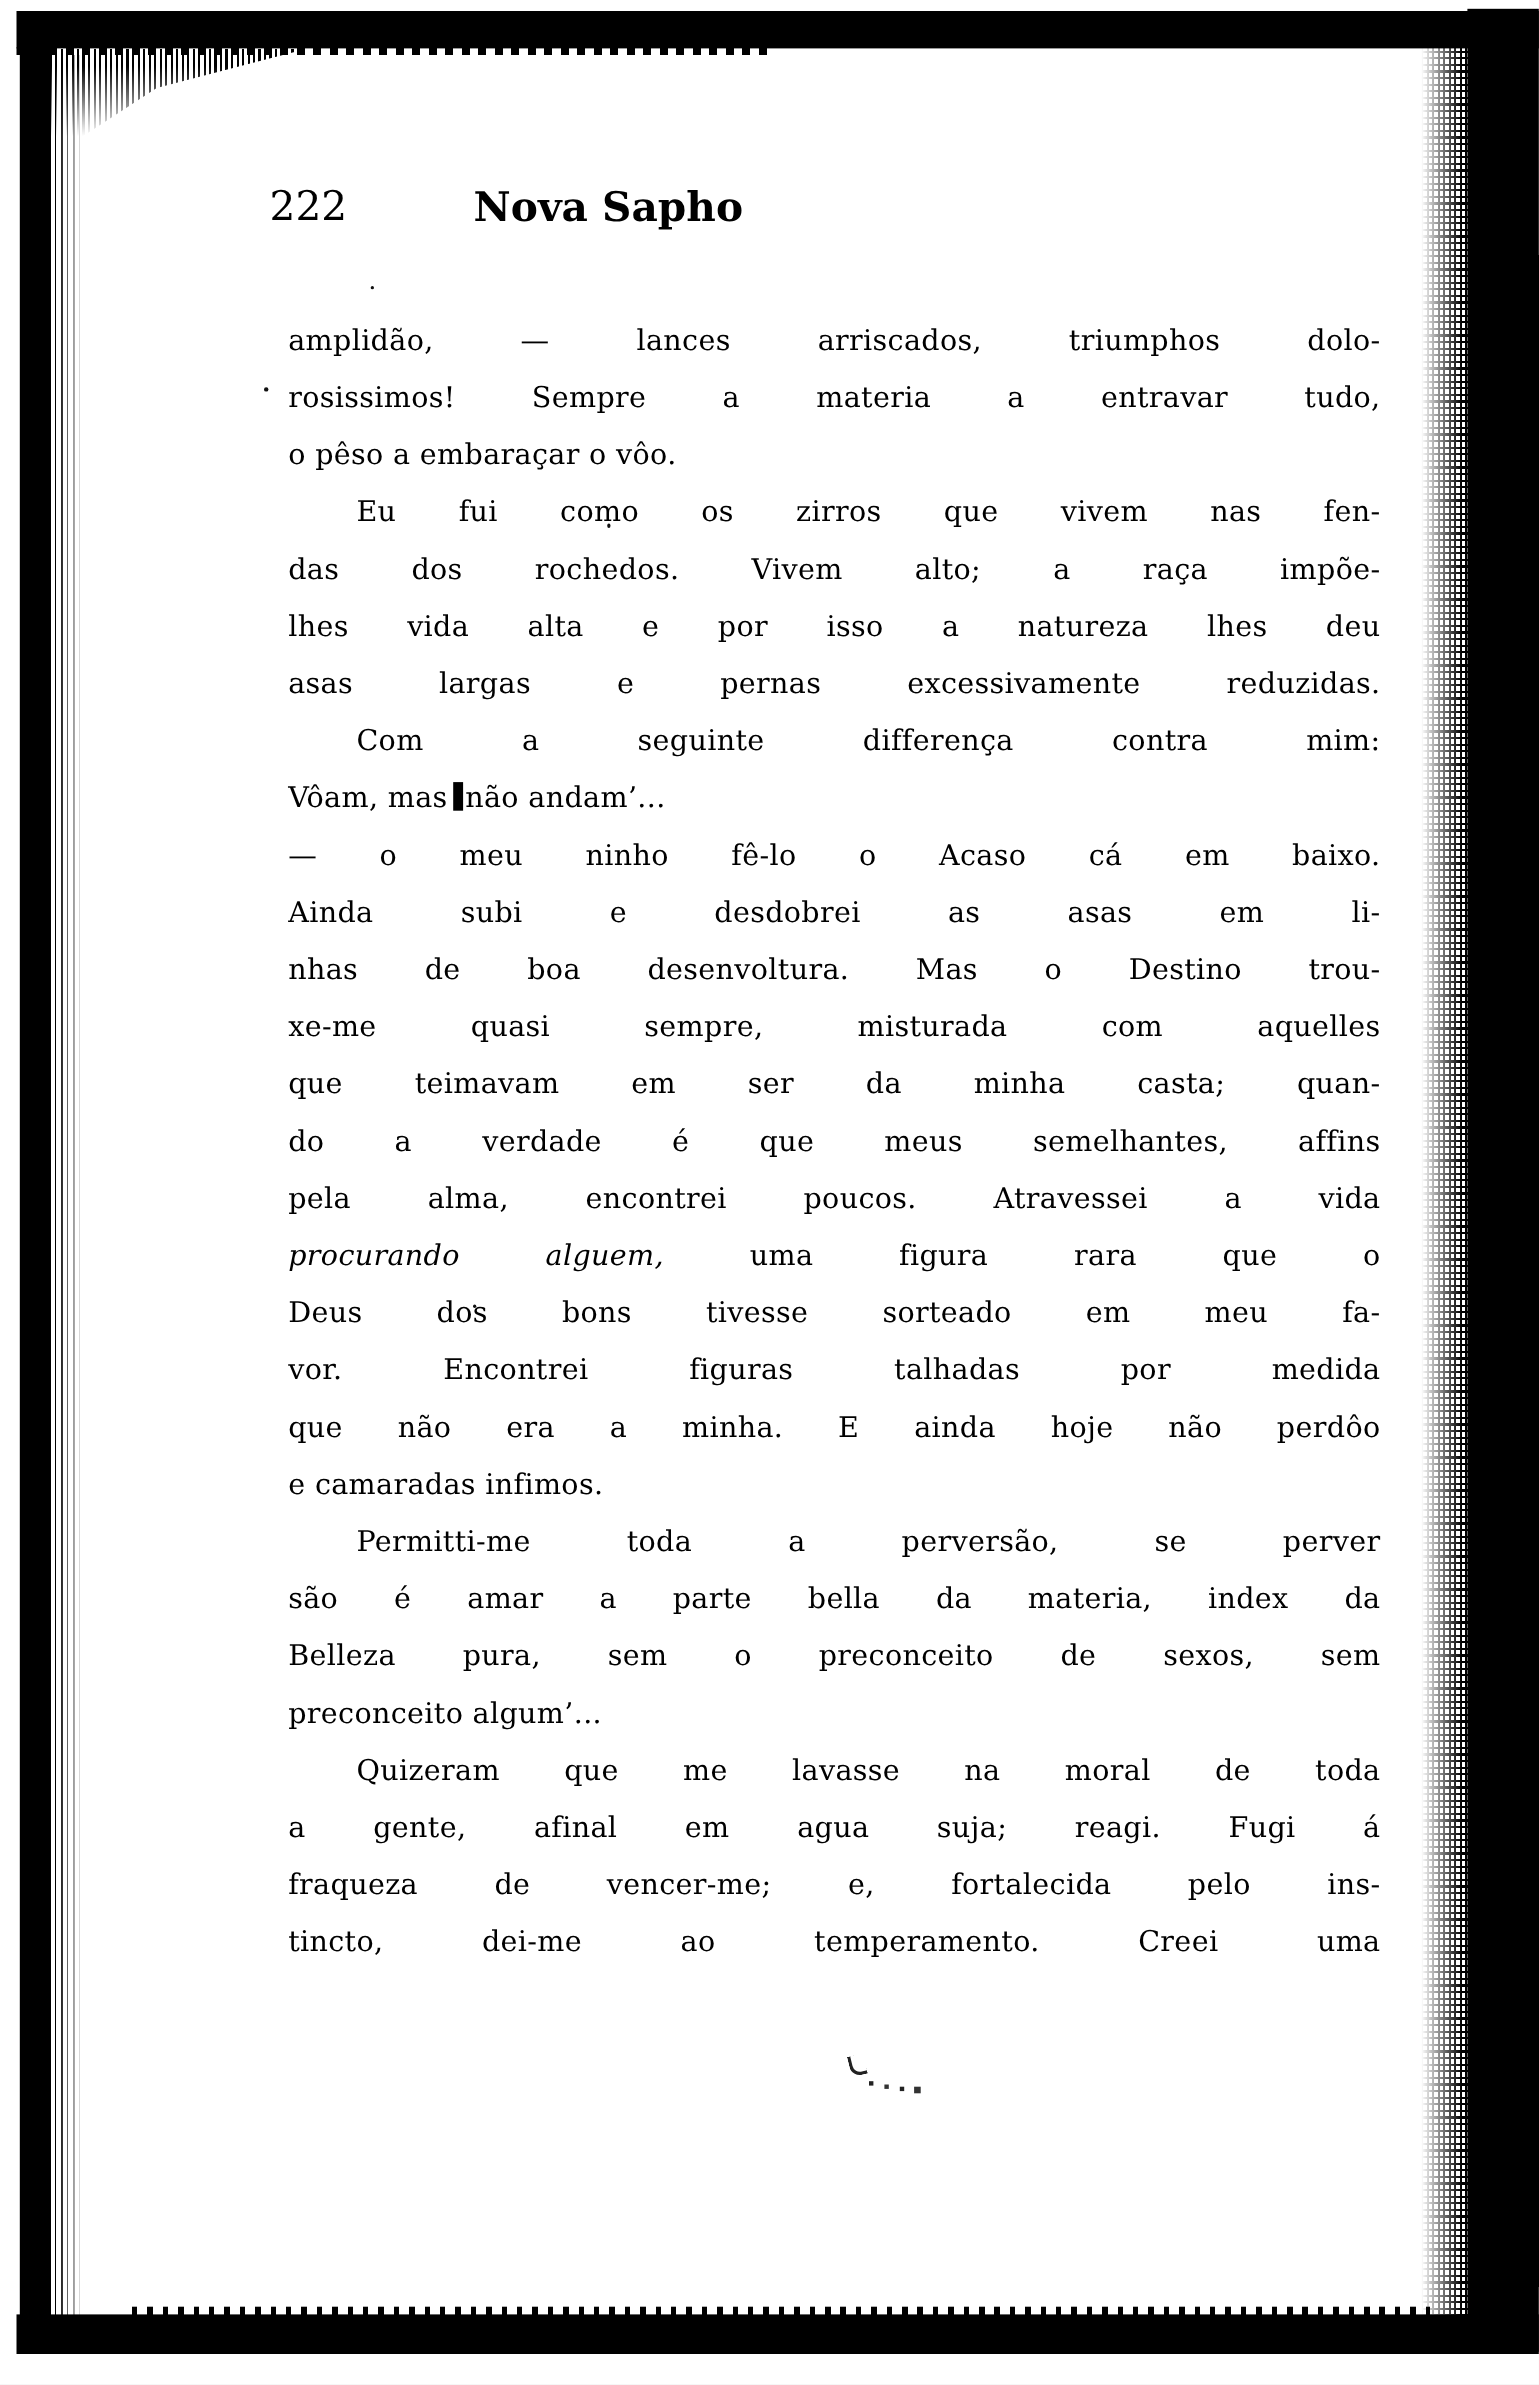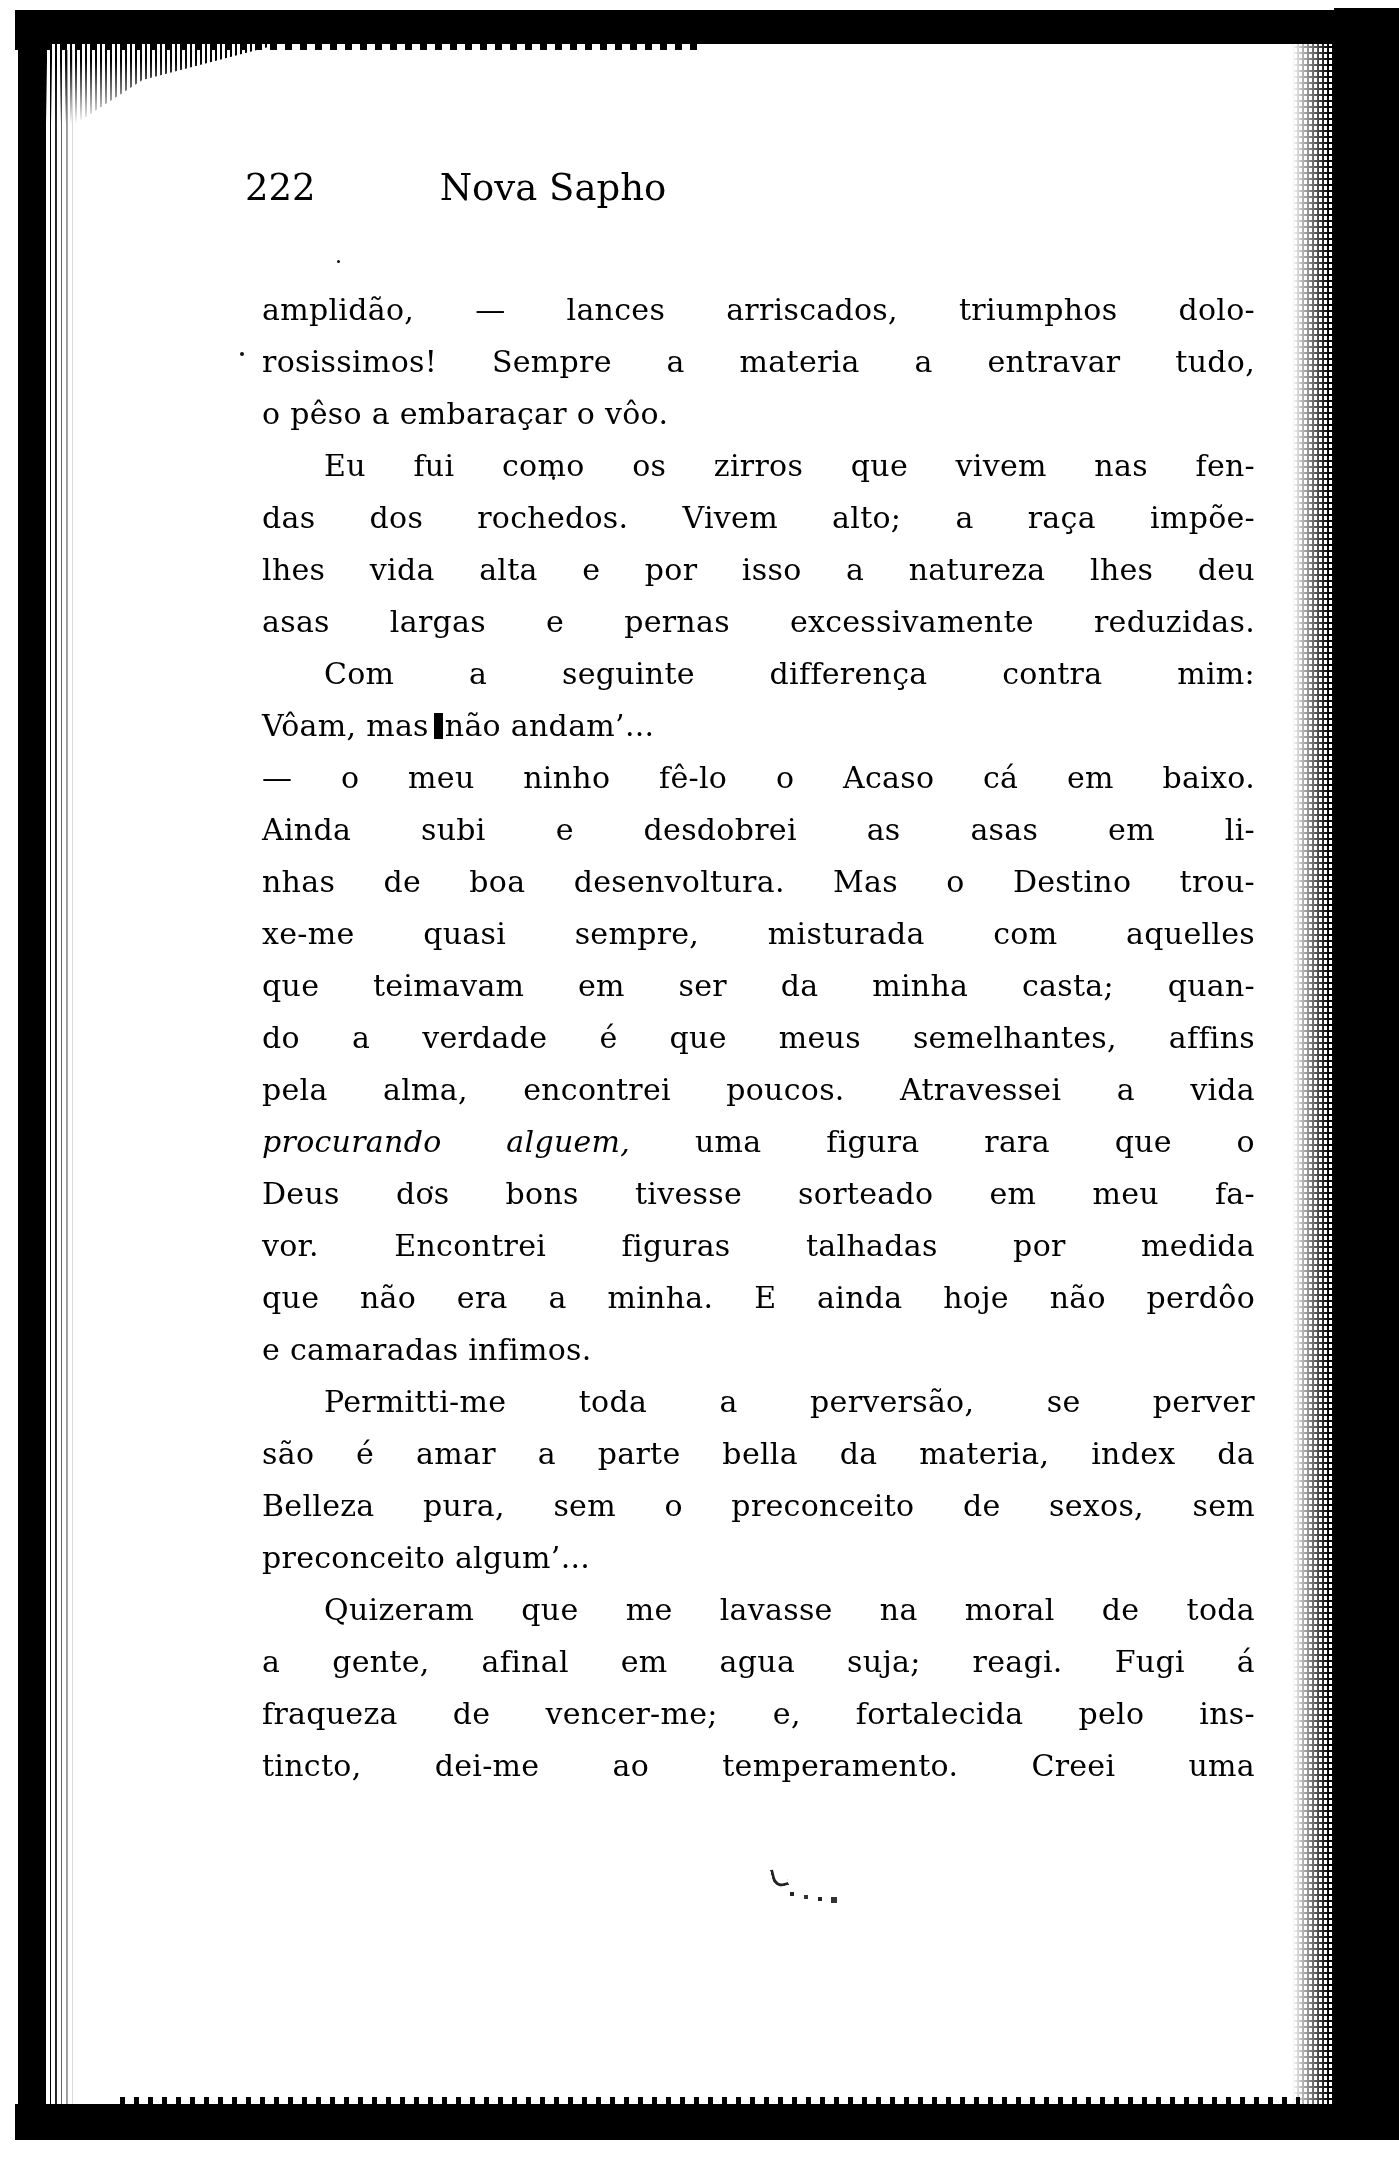--- a/index.html
+++ b/index.html
@@ -26,24 +26,24 @@
     background-image:repeating-linear-gradient(0deg,#000 0 2px,transparent 2px 6px),
                      repeating-linear-gradient(90deg,#000 0 2px,transparent 2px 5px);
     -webkit-mask-image:linear-gradient(90deg,transparent,#000 80%);
     mask-image:linear-gradient(90deg,transparent,#000 80%);}
   .b-bottom{position:absolute;left:15px;top:2104px;width:1384px;height:36px;background:#000;}
   .b-bottom-fringe{position:absolute;left:120px;top:2097px;width:1180px;height:8px;
     background:repeating-linear-gradient(90deg,#000 0 5px,transparent 5px 14px);}
   
   .hdr-num{position:absolute;left:245px;top:168px;font-size:37px;line-height:40px;}
   .hdr-title{position:absolute;left:553px;top:168px;transform:translateX(-50%);
-    font-size:37px;line-height:40px;white-space:nowrap;}
+    font-size:37px;line-height:40px;white-space:nowrap;font-weight:bold;}
   
   #text-block{position:absolute;left:262px;top:284px;width:993px;
-    font-size:30px;line-height:52px;letter-spacing:.3px;}
+    font-size:26px;line-height:52px;letter-spacing:.3px;}
   .line{height:52px;text-align:left;white-space:normal;}
   .line.just{text-align:justify;text-align-last:justify;-moz-text-align-last:justify;}
   .line.indent{text-indent:62px;}
   .seg.italic{font-style:italic;margin-top:12px;}
   .blot{display:inline-block;width:9px;height:26px;background:#000;
     vertical-align:-3px;margin:0 2px 0 5px;}
   
   .speck{position:absolute;background:#111;border-radius:50%;}
   .smudge-curve{position:absolute;left:772px;top:1868px;width:12px;height:16px;
     border-left:3px solid #222;border-bottom:3px solid #222;

